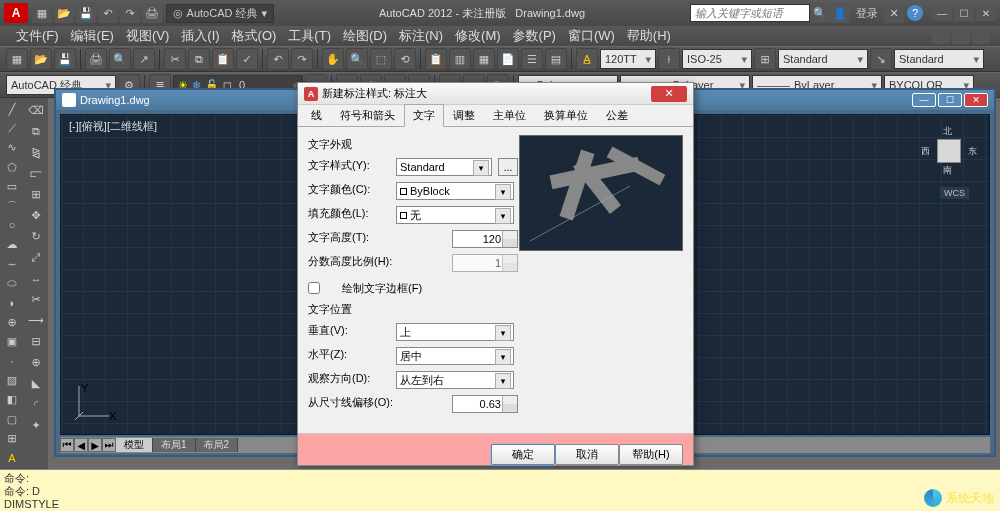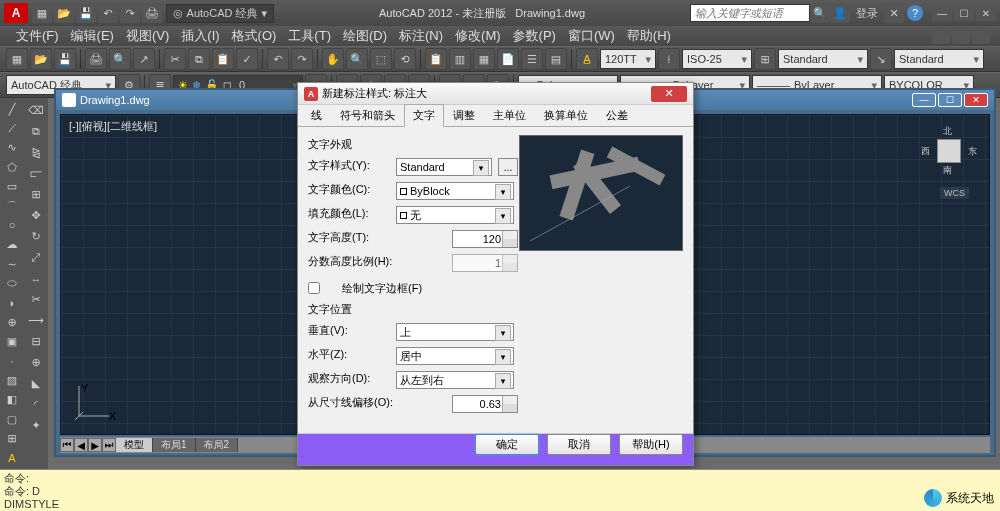--- a/index.html
+++ b/index.html
@@ -77,30 +77,30 @@
 .mini-btn{width:20px;height:18px;border:1px solid #888;background:#eee;font-size:10px;}
 .spinner{flex:0 0 66px;height:18px;border:1px solid #888;background:#fff;font-size:11px;text-align:right;padding:0 16px 0 2px;position:relative;display:flex;align-items:center;justify-content:flex-end;}
 .spinner::after{content:"";position:absolute;right:0;top:0;width:14px;height:100%;border-left:1px solid #aaa;background:linear-gradient(#eee 50%,#ddd 50%);}
 .checkbox-row{display:flex;align-items:center;gap:22px;height:20px;}
 .checkbox-row input{width:12px;height:12px;}
 .preview{position:absolute;right:10px;top:8px;width:164px;height:116px;background:#1a2838;border:1px solid #666;overflow:hidden;}
 .preview-shape{position:absolute;background:#888;}
 .radio-col{position:absolute;right:10px;top:134px;width:164px;}
 .radio-row{display:flex;align-items:center;gap:4px;height:22px;font-size:11px;}
 .radio-row input{width:12px;height:12px;}
-.dlg-footer{height:32px;border-top:1px solid #ccc;display:flex;align-items:flex-start;justify-content:flex-end;padding:0 10px;gap:8px;background:#8b5cf6;}
+.dlg-footer{height:32px;border-top:1px solid #ccc;display:flex;align-items:flex-end;justify-content:flex-end;padding:0 10px;background:#fca5a5;}
 .dlg-btn{min-width:64px;height:21px;border:1px solid #888;background:linear-gradient(#fdfdfd,#e4e4e4);font-size:11px;border-radius:2px;}
 .dlg-btn.primary{border:1px solid #4a8ac8;box-shadow:0 0 2px #6aaae8;}
 
 
 .cmdline{position:absolute;left:0;right:0;bottom:0;height:42px;background:#fef9c3;border-top:1px solid #888;font-size:11px;color:#333;padding:2px 4px;font-family:SimSun,monospace;}
 .cmdline div{line-height:13px;}
 
 
-.watermark{position:absolute;right:6px;bottom:4px;font-size:12px;color:#000000;display:flex;align-items:flex-end;gap:4px;}
+.watermark{position:absolute;right:6px;bottom:4px;font-size:12px;color:#fde047;display:flex;align-items:flex-end;gap:4px;}
 .wm-icon{width:18px;height:18px;border-radius:50%;background:conic-gradient(#4ac8e8,#2a88c8);}
 .qm{width:16px;height:16px;border-radius:50%;background:#4a8ac8;color:#fff;display:flex;align-items:center;justify-content:center;font-size:11px;margin:0 3px;}
 .sq{width:7px;height:7px;display:inline-block;border:1px solid #000;margin-right:3px;}
 </style>
 </head>
 <body>
 
 <div class="titlebar">
   <div class="app-logo">A</div>
   <div class="qat">

